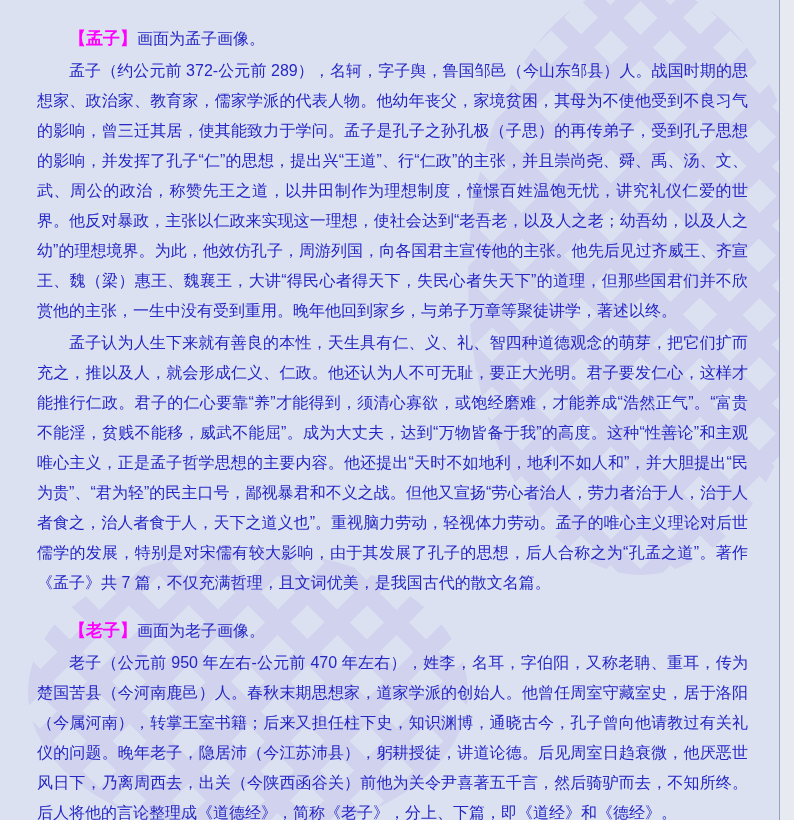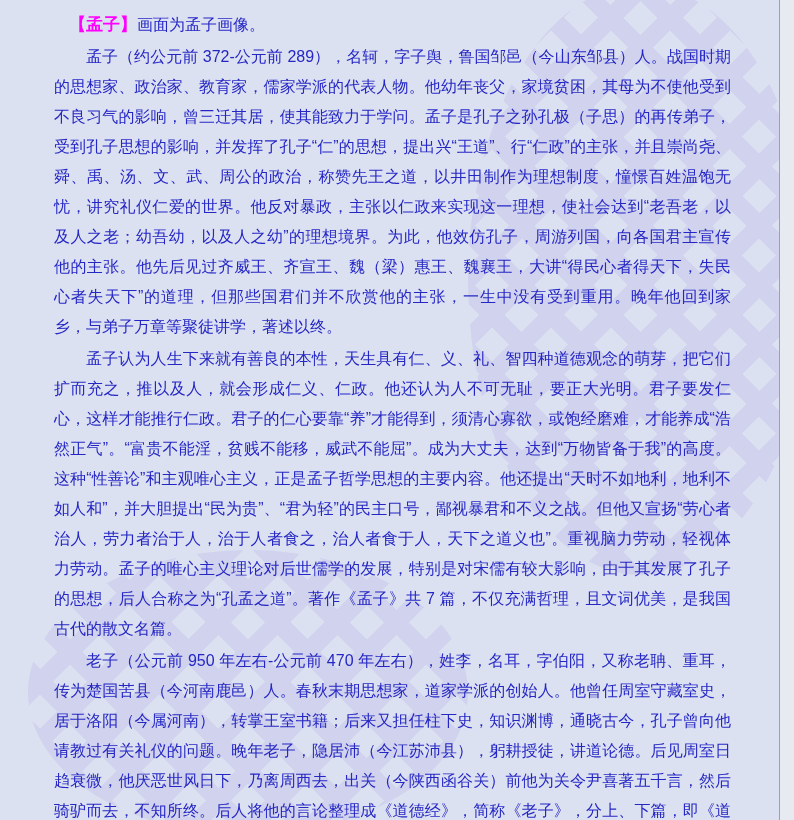--- a/index.html
+++ b/index.html
@@ -21,25 +21,25 @@
   .wm-b{left:28px;top:550px;width:440px;height:285px;}
 
   .content{
     position:absolute;left:0;top:0;z-index:2;
     width:779px;height:820px;box-sizing:border-box;
     padding:6px 31px 0 37px;
   }
   .para{
     font-size:16px;line-height:30px;color:#2527c4;
     text-align:justify;text-justify:inter-ideograph;
-    text-indent:2em;margin:2px 17px;
+    text-indent:2em;margin:2px 0;
   }
   .heading-line{
     font-size:16px;line-height:31px;color:#2527c4;
-    text-indent:2em;margin:3px 0 2px;
+    text-indent:2em;margin:17px 0 2px;
   }
   .tag{color:#ff00ff;font-weight:bold;font-size:17px;}
 
   
   .gutter{
     position:absolute;right:0;top:0;z-index:3;
     width:15px;height:820px;background:#e8eaf2;
     border-left:1px solid #9aa1b7;box-sizing:border-box;
   }
 </style>
@@ -54,20 +54,23 @@
   <div class="content">
 
     <div class="heading-line">
       <span class="tag">【孟子】</span><span>画面为孟子画像。</span>
     </div>
 
     <p class="para">孟子（约公元前 372-公元前 289），名轲，字子舆，鲁国邹邑（今山东邹县）人。战国时期的思想家、政治家、教育家，儒家学派的代表人物。他幼年丧父，家境贫困，其母为不使他受到不良习气的影响，曾三迁其居，使其能致力于学问。孟子是孔子之孙孔极（子思）的再传弟子，受到孔子思想的影响，并发挥了孔子“仁”的思想，提出兴“王道”、行“仁政”的主张，并且崇尚尧、舜、禹、汤、文、武、周公的政治，称赞先王之道，以井田制作为理想制度，憧憬百姓温饱无忧，讲究礼仪仁爱的世界。他反对暴政，主张以仁政来实现这一理想，使社会达到“老吾老，以及人之老；幼吾幼，以及人之幼”的理想境界。为此，他效仿孔子，周游列国，向各国君主宣传他的主张。他先后见过齐威王、齐宣王、魏（梁）惠王、魏襄王，大讲“得民心者得天下，失民心者失天下”的道理，但那些国君们并不欣赏他的主张，一生中没有受到重用。晚年他回到家乡，与弟子万章等聚徒讲学，著述以终。</p>
 
     <p class="para">孟子认为人生下来就有善良的本性，天生具有仁、义、礼、智四种道德观念的萌芽，把它们扩而充之，推以及人，就会形成仁义、仁政。他还认为人不可无耻，要正大光明。君子要发仁心，这样才能推行仁政。君子的仁心要靠“养”才能得到，须清心寡欲，或饱经磨难，才能养成“浩然正气”。“富贵不能淫，贫贱不能移，威武不能屈”。成为大丈夫，达到“万物皆备于我”的高度。这种“性善论”和主观唯心主义，正是孟子哲学思想的主要内容。他还提出“天时不如地利，地利不如人和”，并大胆提出“民为贵”、“君为轻”的民主口号，鄙视暴君和不义之战。但他又宣扬“劳心者治人，劳力者治于人，治于人者食之，治人者食于人，天下之道义也”。重视脑力劳动，轻视体力劳动。孟子的唯心主义理论对后世儒学的发展，特别是对宋儒有较大影响，由于其发展了孔子的思想，后人合称之为“孔孟之道”。著作《孟子》共 7 篇，不仅充满哲理，且文词优美，是我国古代的散文名篇。</p>
 
+    <div class="heading-line">
+      <span class="tag">【老子】</span><span>画面为老子画像。</span>
+    </div>
 
     <p class="para">老子（公元前 950 年左右-公元前 470 年左右），姓李，名耳，字伯阳，又称老聃、重耳，传为楚国苦县（今河南鹿邑）人。春秋末期思想家，道家学派的创始人。他曾任周室守藏室史，居于洛阳（今属河南），转掌王室书籍；后来又担任柱下史，知识渊博，通晓古今，孔子曾向他请教过有关礼仪的问题。晚年老子，隐居沛（今江苏沛县），躬耕授徒，讲道论德。后见周室日趋衰微，他厌恶世风日下，乃离周西去，出关（今陕西函谷关）前他为关令尹喜著五千言，然后骑驴而去，不知所终。后人将他的言论整理成《道德经》，简称《老子》，分上、下篇，即《道经》和《德经》。</p>
 
   </div>
 
   <div class="gutter"></div>
 
 </div>
 
 </body></html>

